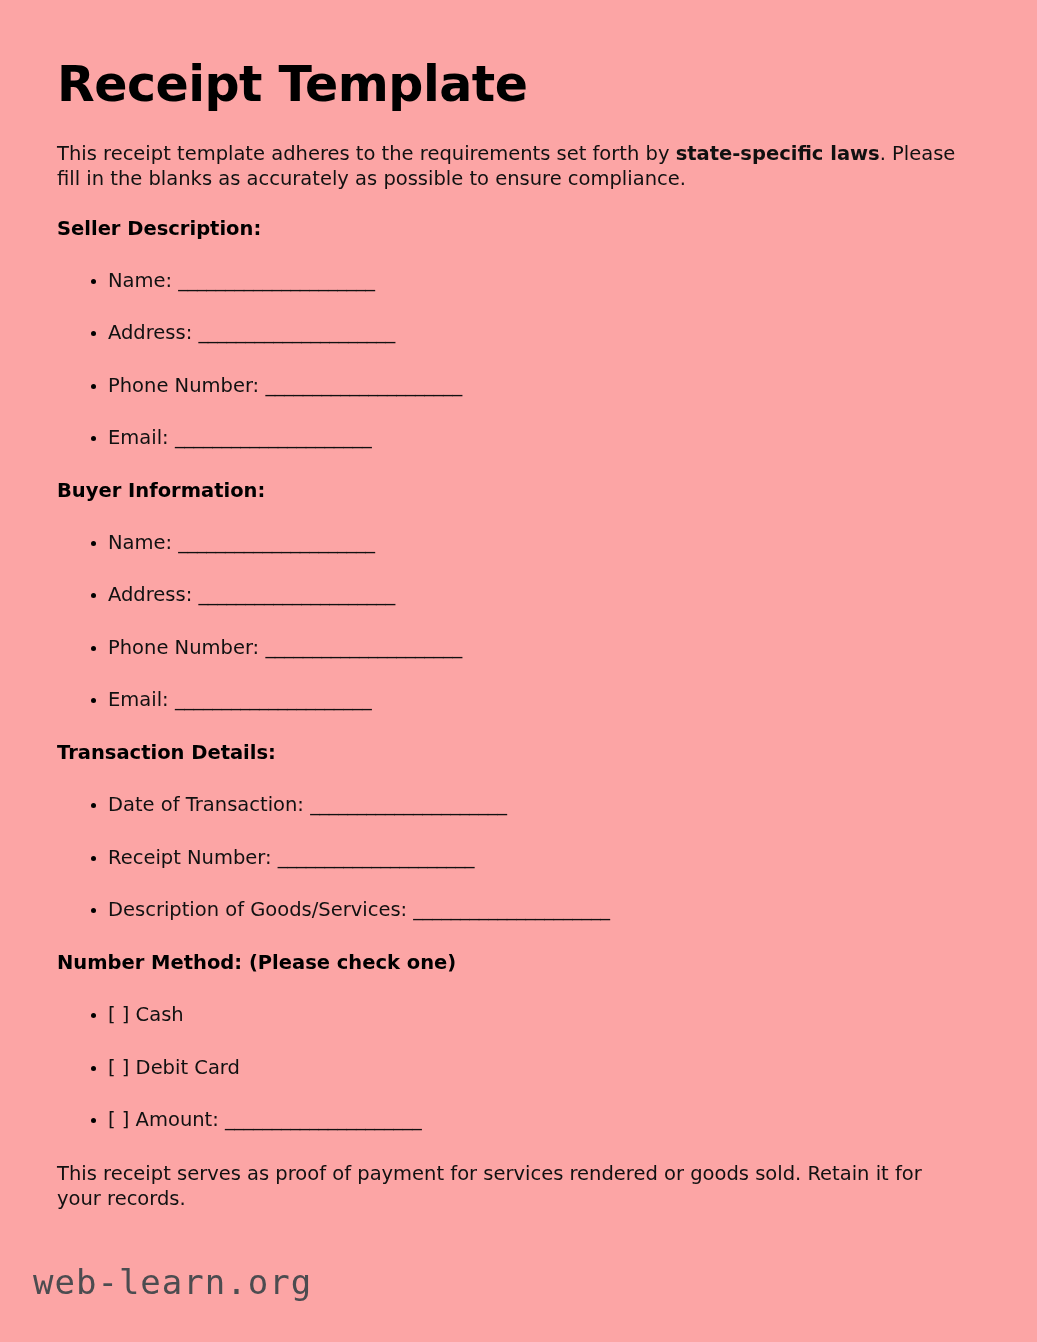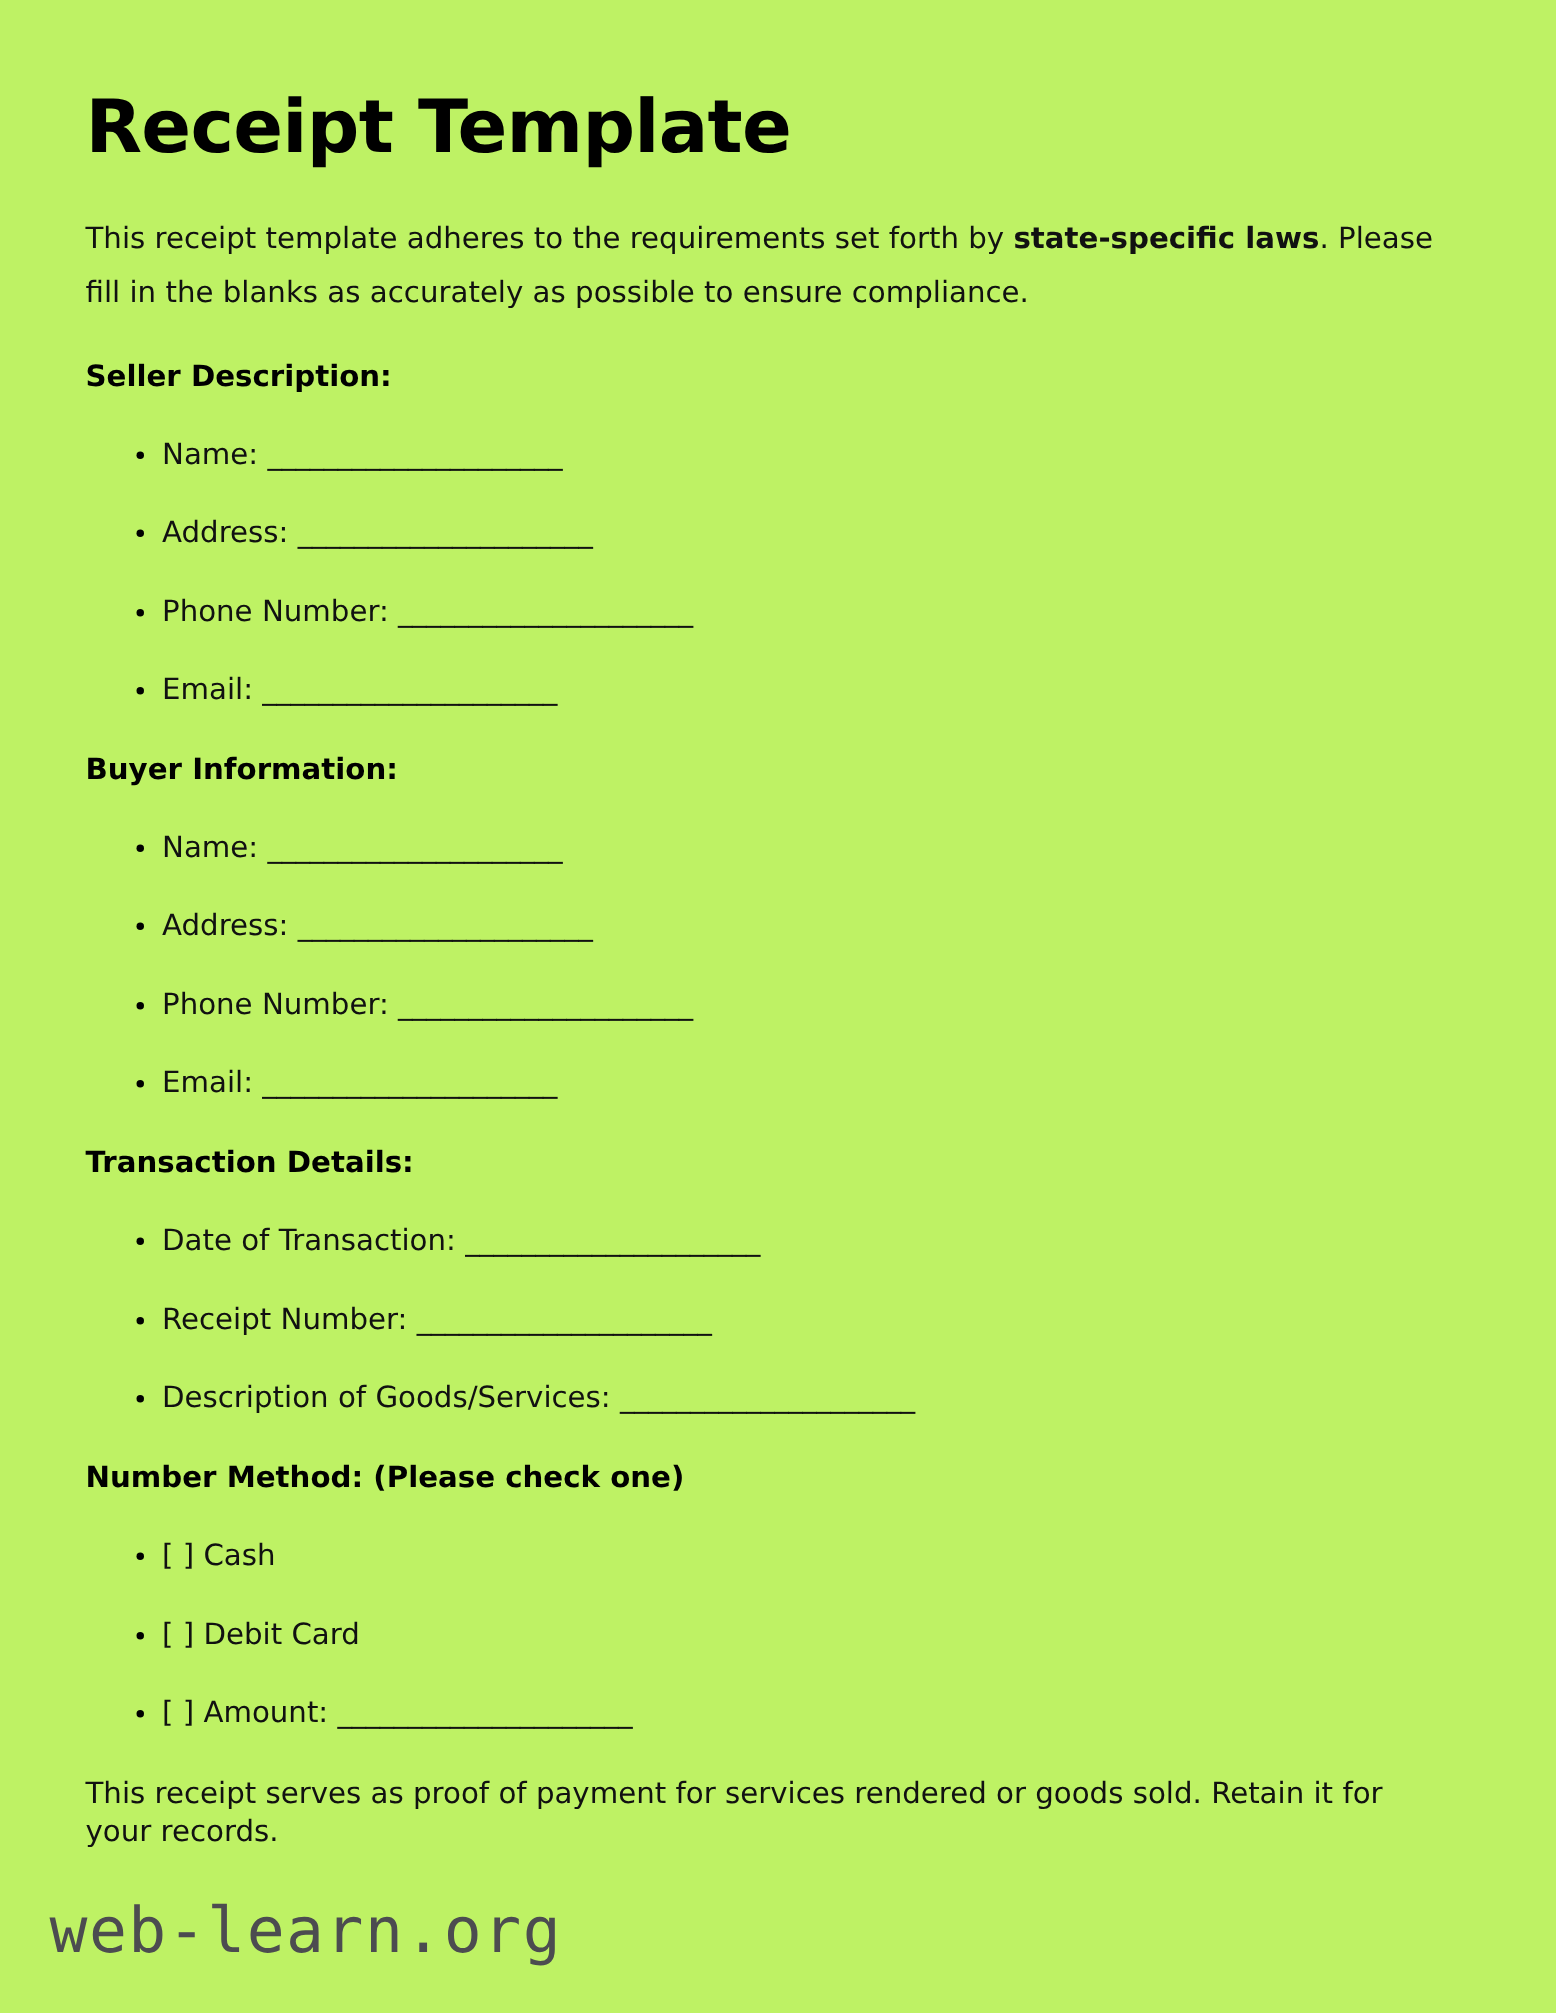--- a/index.html
+++ b/index.html
@@ -14,39 +14,39 @@
     font-family: "DejaVu Sans", "Liberation Sans", sans-serif;
     color: #000000;
     overflow: hidden;
   }
   .page {
     position: absolute;
     left: 0;
     top: 0;
     width: 1037px;
     height: 1342px;
-    background: #bef264;
+    background: #fca5a5;
   }
   .content {
     position: absolute;
     left: 57px;
     top: 60px;
     width: 908px;
   }
   .doc-title {
     font-size: 49px;
     font-weight: bold;
     letter-spacing: -0.5px;
     line-height: 1.0;
     margin: 0 0 32px 0;
     color: #000;
   }
   .para {
     font-size: 19.5px;
-    line-height: 36px;
+    line-height: 25px;
     margin: 0 0 26px 0;
     color: #111;
   }
   .para .strong {
     font-weight: bold;
   }
   .section-heading {
     font-size: 19.5px;
     font-weight: bold;
     line-height: 24px;
@@ -88,21 +88,21 @@
     line-height: 25px;
     margin: 0;
     color: #111;
     white-space: normal;
   }
   .watermark {
     position: absolute;
     left: 33px;
     top: 1262px;
     font-family: "DejaVu Sans Mono", "Liberation Mono", monospace;
-    font-size: 42px;
+    font-size: 34px;
     letter-spacing: 1px;
     color: #4c4c50;
     white-space: nowrap;
   }
 </style>
 </head>
 <body>
 
 <div class="page">
 

